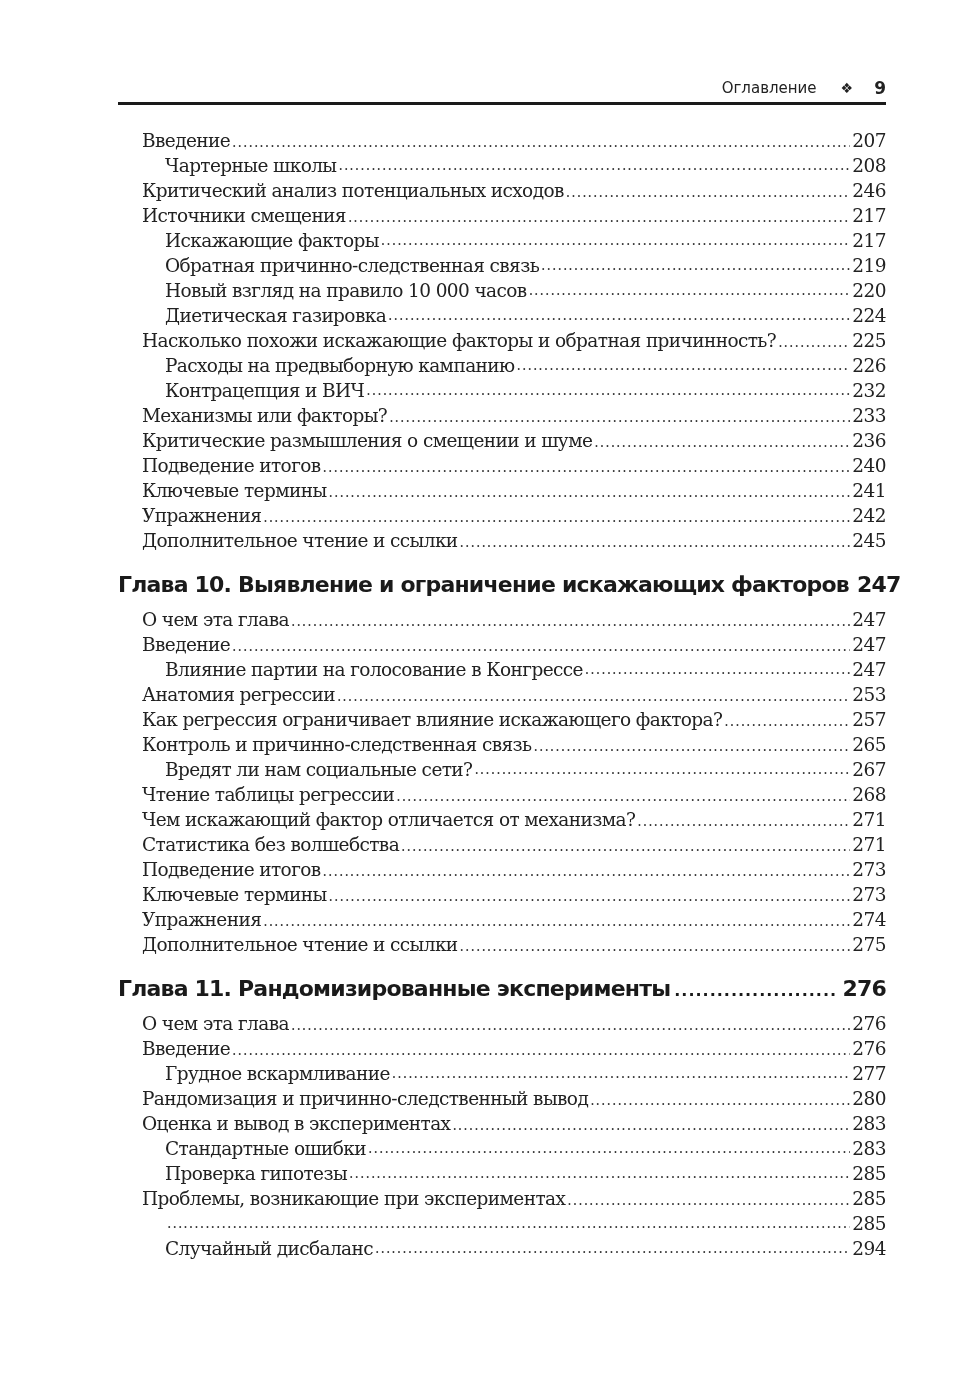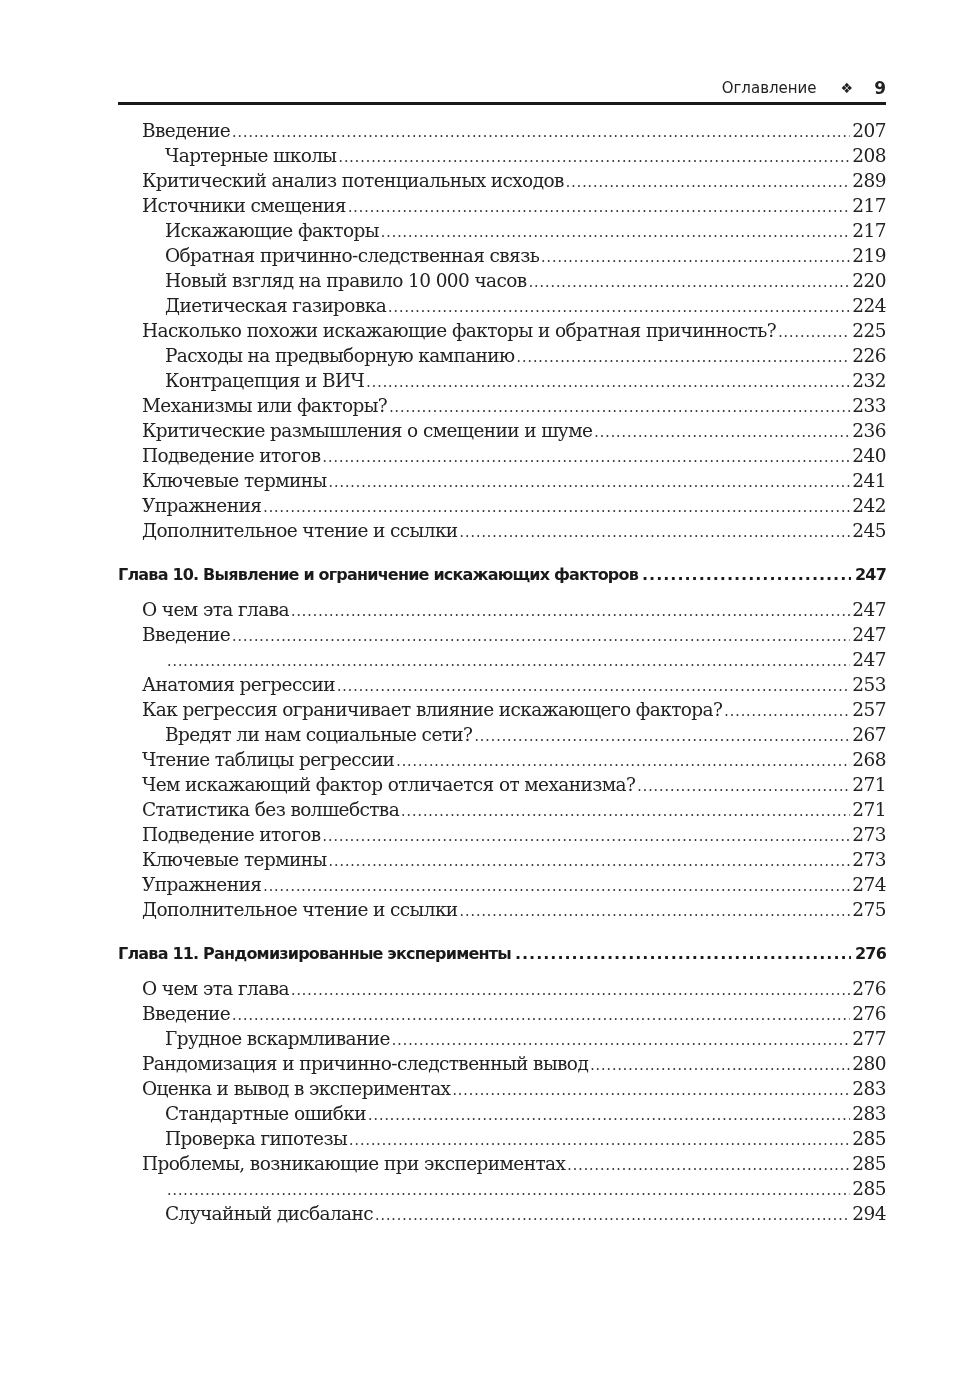--- a/index.html
+++ b/index.html
@@ -7,38 +7,38 @@
   .page { position: absolute; left: 118px; top: 0; width: 768px; }
   .running-head {
     position: absolute; top: 76px; right: 0; height: 24px;
     display: flex; align-items: center; gap: 0;
     font-family: "DejaVu Sans", sans-serif; font-size: 15px; color: #222; margin-left: 29px;
   }
   .running-head .title { margin-right: 24px; }
   .running-head .orn { font-size: 14px; margin-right: 22px; letter-spacing: -1px; }
   .running-head .num { font-weight: bold; font-size: 17px; }
   .rule { position: absolute; top: 102px; left: 0; width: 768px; height: 3px; background: #1a1a1a; }
-  .toc { position: absolute; left: 0; top: 118px; width: 768px; }
+  .toc { position: absolute; left: 0; top: 128px; width: 768px; }
   .entry {
     display: flex; align-items: baseline; height: 25px; line-height: 25px;
     font-family: "DejaVu Serif", serif; font-size: 18.5px; color: #222;
     white-space: nowrap;
   }
   .entry.l1 { padding-left: 24px; }
-  .entry.l2 { padding-left: 47px; }
+  .entry.l2 { padding-left: 47px; align-items: flex-end; }
   .entry .text { flex: 0 0 auto; letter-spacing: -0.6px; }
   .entry .dots {
     flex: 1 1 auto; overflow: hidden; margin: 0 2px;
     font-size: 14px; letter-spacing: 1px; color: #333;
   }
   .entry .dots::before { content: "........................................................................................................................................................................................................................"; }
   .entry .page-num { flex: 0 0 auto; letter-spacing: -0.5px; }
   .chapter {
     display: flex; align-items: baseline;
-    font-family: "DejaVu Sans", sans-serif; font-weight: bold; font-size: 16px;
+    font-family: "DejaVu Sans", sans-serif; font-weight: bold; font-size: 22px;
     color: #1a1a1a; height: 40px; line-height: 40px; margin-top: 12px; margin-bottom: 2px;
     white-space: nowrap; letter-spacing: -0.8px;
   }
   .chapter .dots { flex: 1 1 auto; overflow: hidden; margin: 0 4px; font-size: 16px; letter-spacing: 1px; }
   .chapter .dots::before { content: "........................................................................................................................................................................................"; }
   .chapter .text, .chapter .page-num { flex: 0 0 auto; }
 </style>
 </head>
 <body>
 
@@ -56,21 +56,21 @@
         <span class="page-num">207</span>
       </div>
       <div class="entry l2">
         <span class="text">Чартерные школы</span>
         <span class="dots"></span>
         <span class="page-num">208</span>
       </div>
       <div class="entry l1">
         <span class="text">Критический анализ потенциальных исходов</span>
         <span class="dots"></span>
-        <span class="page-num">289</span>
+        <span class="page-num">246</span>
       </div>
       <div class="entry l1">
         <span class="text">Источники смещения</span>
         <span class="dots"></span>
         <span class="page-num">217</span>
       </div>
       <div class="entry l2">
         <span class="text">Искажающие факторы</span>
         <span class="dots"></span>
         <span class="page-num">217</span>
@@ -144,32 +144,38 @@
         <span class="text">О чем эта глава</span>
         <span class="dots"></span>
         <span class="page-num">247</span>
       </div>
       <div class="entry l1">
         <span class="text">Введение</span>
         <span class="dots"></span>
         <span class="page-num">247</span>
       </div>
       <div class="entry l2">
+        <span class="text">Влияние партии на голосование в Конгрессе</span>
         <span class="dots"></span>
         <span class="page-num">247</span>
       </div>
       <div class="entry l1">
         <span class="text">Анатомия регрессии</span>
         <span class="dots"></span>
         <span class="page-num">253</span>
       </div>
       <div class="entry l1">
         <span class="text">Как регрессия ограничивает влияние искажающего фактора?</span>
         <span class="dots"></span>
         <span class="page-num">257</span>
+      </div>
+      <div class="entry l1">
+        <span class="text">Контроль и причинно-следственная связь</span>
+        <span class="dots"></span>
+        <span class="page-num">265</span>
       </div>
       <div class="entry l2">
         <span class="text">Вредят ли нам социальные сети?</span>
         <span class="dots"></span>
         <span class="page-num">267</span>
       </div>
       <div class="entry l1">
         <span class="text">Чтение таблицы регрессии</span>
         <span class="dots"></span>
         <span class="page-num">268</span>

